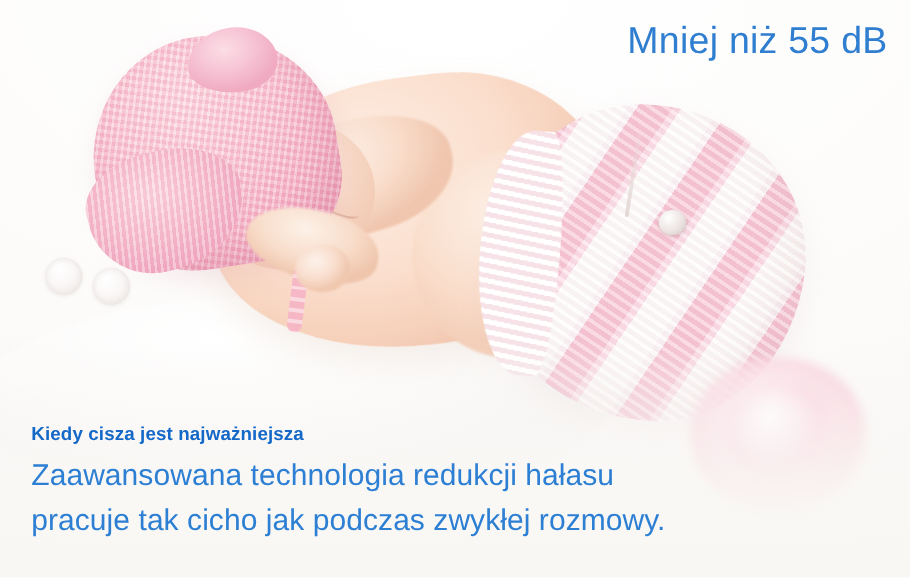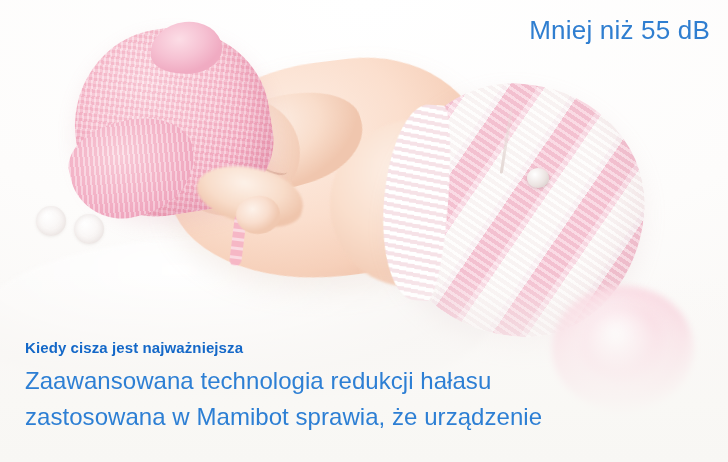--- a/index.html
+++ b/index.html
@@ -340,21 +340,21 @@
     border-radius: 46% 54% 40% 60% / 60% 50% 50% 40%;
     background: radial-gradient(60% 70% at 40% 20%, #ffffff 0%, #fcfbfa 60%, #f7f5f3 100%);
     filter: blur(2px);
   }
 
   
   .headline-db {
     position: absolute;
     right: 18px;
     top: 16px;
-    font-size: 26px;
+    font-size: 30px;
     font-weight: 400;
     letter-spacing: 0.2px;
     color: #2f7ed0;
     white-space: nowrap;
     line-height: 1.15;
   }
 
   .copy-block {
     position: absolute;
     left: 25px;
@@ -421,16 +421,16 @@
     <div class="pearl p2"></div>
 
     <div class="floor"></div>
   </div>
 
   <div class="headline-db">Mniej niż 55 dB</div>
 
   <div class="copy-block">
     <div class="copy-title">Kiedy cisza jest najważniejsza</div>
     <div class="copy-line">Zaawansowana technologia redukcji hałasu</div>
-    <div class="copy-line">zastosowana w Mamibot sprawia, że urządzenie</div>
+    <div class="copy-line">pracuje tak cicho jak podczas zwykłej rozmowy.</div>
   </div>
 
 </div>
 
 </body></html>

